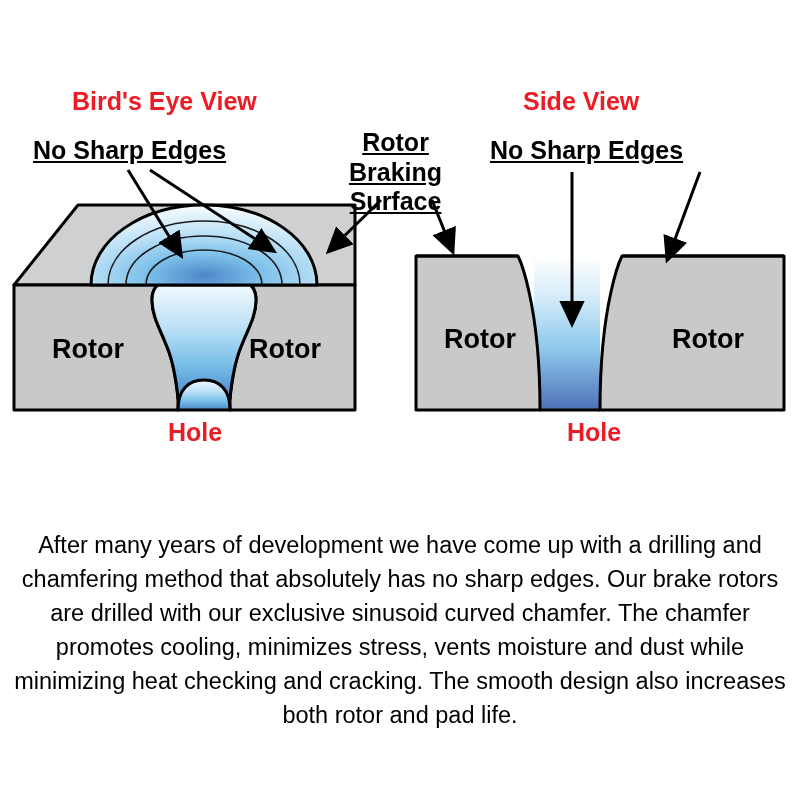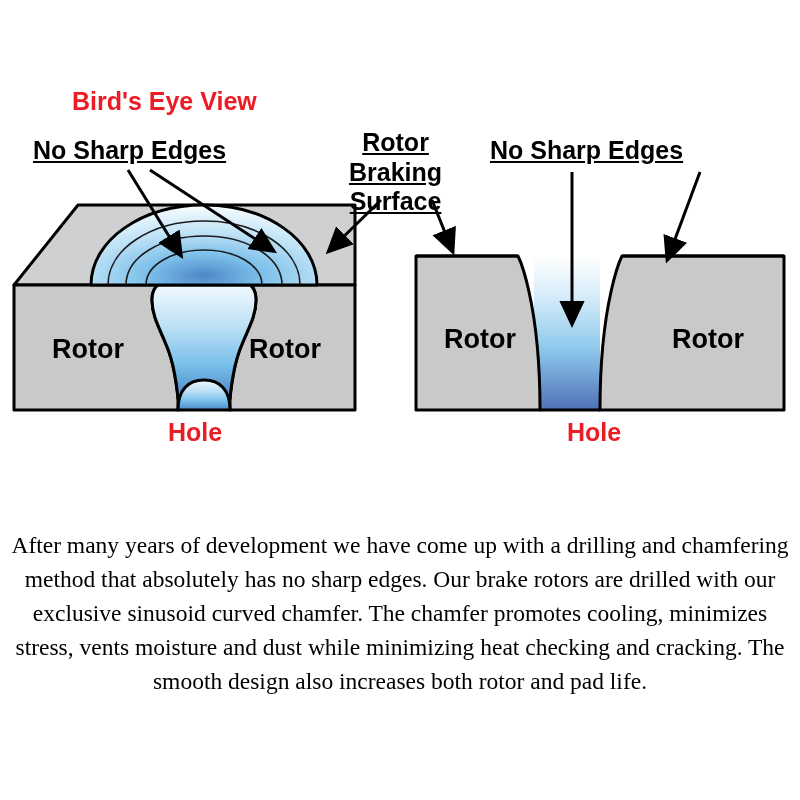--- a/index.html
+++ b/index.html
@@ -90,21 +90,21 @@
   .rotor-bl { left: 52px; top: 334px; }
   .rotor-br { left: 249px; top: 334px; }
   .rotor-sl { left: 444px; top: 324px; }
   .rotor-sr { left: 672px; top: 324px; }
 
   .caption {
     position: absolute;
     left: 8px;
     top: 528px;
     width: 784px;
-    font-family: Liberation Serif, serif;
+    font-family: Liberation Sans, sans-serif;
     font-size: 23.5px;
     line-height: 1.45;
     color: #000;
     text-align: center;
   }
 </style>
 </head>
 <body>
 
 <div class="stage">
@@ -189,20 +189,21 @@
       <line x1="622" y1="256" x2="784" y2="256" stroke="#000" stroke-width="3"></line>
       <line x1="540" y1="410" x2="600" y2="410" stroke="#000" stroke-width="3"></line>
 
       <line x1="432" y1="200" x2="452" y2="250" stroke="#000" stroke-width="3" marker-end="url(#arrowhead)"></line>
       <line x1="572" y1="172" x2="572" y2="322" stroke="#000" stroke-width="3" marker-end="url(#arrowhead)"></line>
       <line x1="700" y1="172" x2="668" y2="258" stroke="#000" stroke-width="3" marker-end="url(#arrowhead)"></line>
     </g>
   </svg>
 
   <div class="label red title-be">Bird's Eye View</div>
+  <div class="label red title-side">Side View</div>
 
   <div class="label black lbl-nosharp-left">No Sharp Edges</div>
   <div class="label black lbl-nosharp-right">No Sharp Edges</div>
 
   <div class="label black lbl-rotorsurface">Rotor
 Braking
 Surface</div>
 
   <div class="label red lbl-hole-left">Hole</div>
   <div class="label red lbl-hole-right">Hole</div>

